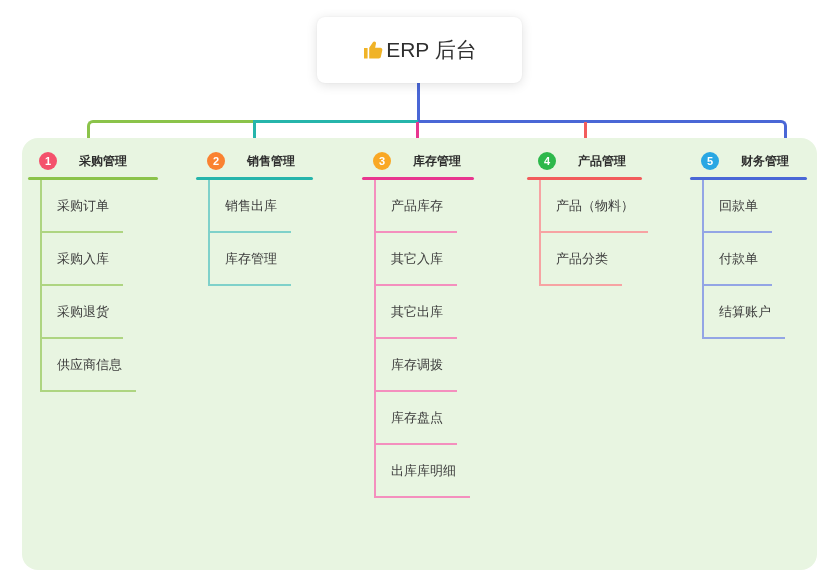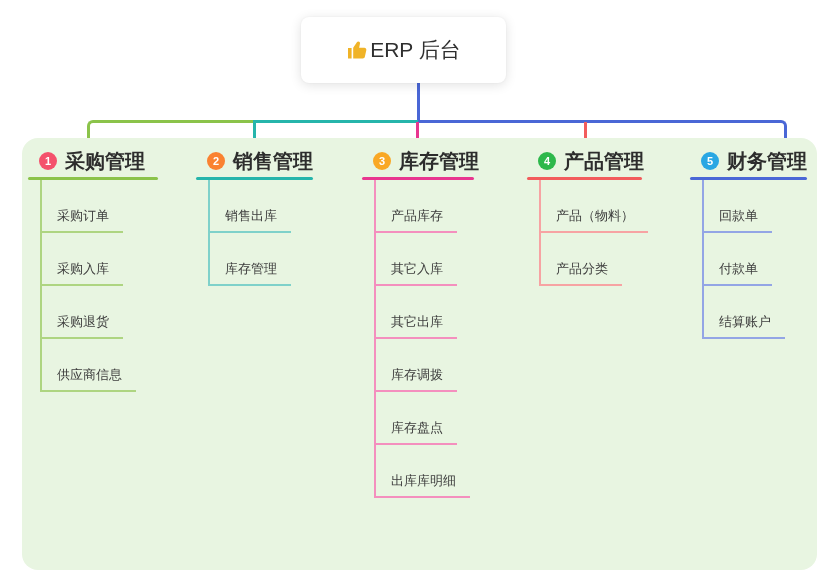--- a/index.html
+++ b/index.html
@@ -8,21 +8,21 @@
     position: relative;
     width: 839px;
     height: 588px;
     background: #ffffff;
     overflow: hidden;
   }
 
   
   .root-card {
     position: absolute;
-    left: 301px; top: 17px;
+    left: 317px; top: 17px;
     width: 205px; height: 66px;
     background: #ffffff;
     border-radius: 8px;
     box-shadow: 0 2px 12px rgba(0,0,0,0.12), 0 0 2px rgba(0,0,0,0.06);
     display: flex;
     align-items: center;
     justify-content: center;
     font-size: 21px;
     font-weight: 500;
     color: #2f2f2f;
@@ -65,41 +65,42 @@
     border-radius: 50%;
     color: #ffffff;
     font-size: 11px;
     font-weight: bold;
     display: flex;
     align-items: center;
     justify-content: center;
     flex: none;
   }
   .branch-label {
-    font-size: 20px;
+    font-size: 12px;
     font-weight: 600;
     color: #2d2d2d;
     white-space: nowrap;
+    margin-left: 14px;
   }
   .branch-underline {
     height: 3px;
     width: 100%;
     border-radius: 2px;
     background: var(--line);
   }
   .items {
     margin-left: 12px;
     border-left: 2px solid var(--light);
   }
   .item {
     height: 53px;
     display: flex;
     align-items: flex-end;
     width: fit-content;
-    padding: 0 14px 6px 15px;
+    padding: 0 14px 16px 15px;
     border-bottom: 2px solid var(--light);
     font-size: 13px;
     color: #3d3d3d;
     white-space: nowrap;
     cursor: default;
   }
 
   .b1 { left: 28px;  width: 130px; }
   .b2 { left: 196px; width: 117px; }
   .b3 { left: 362px; width: 112px; }

